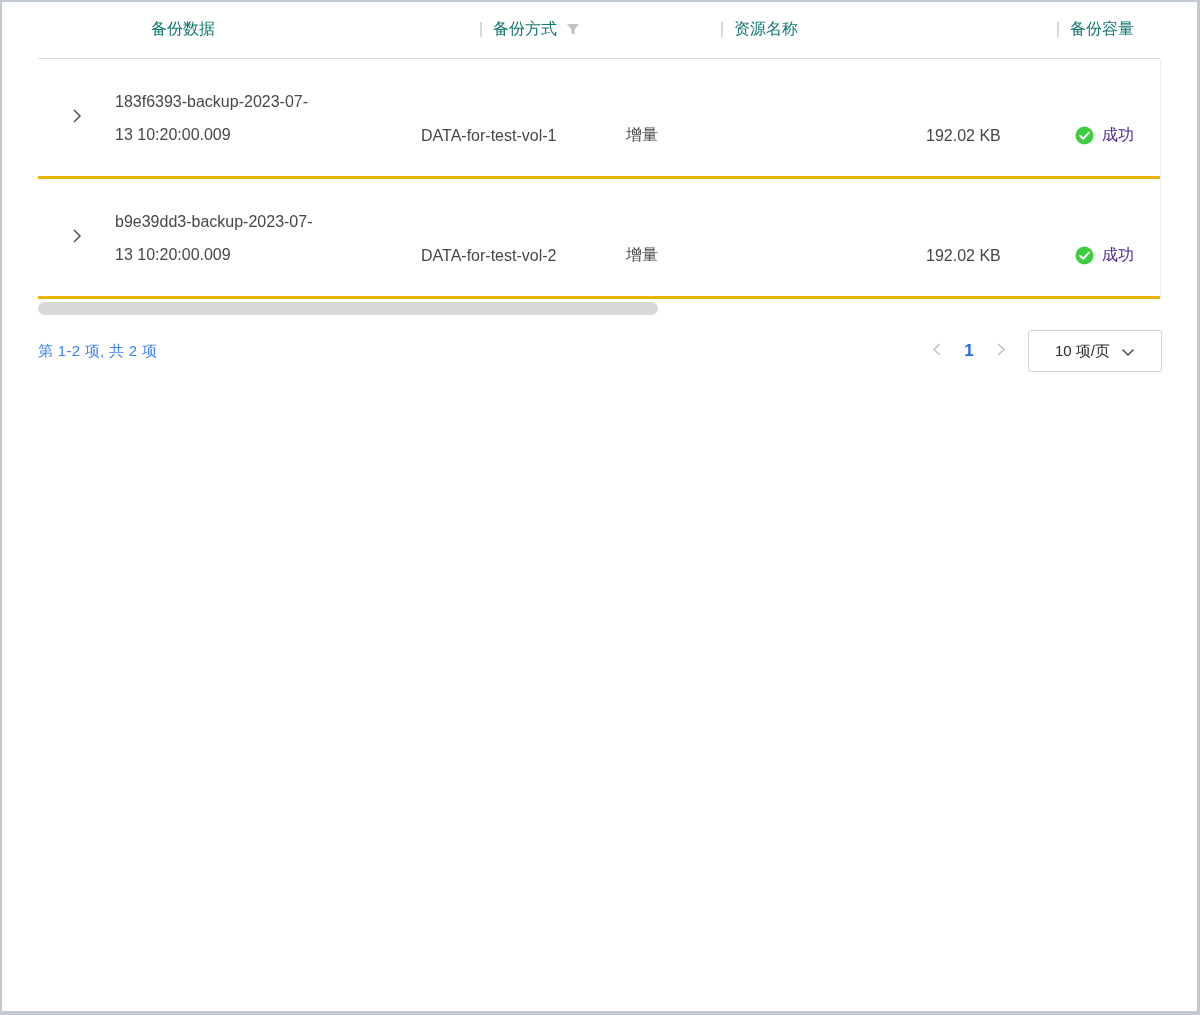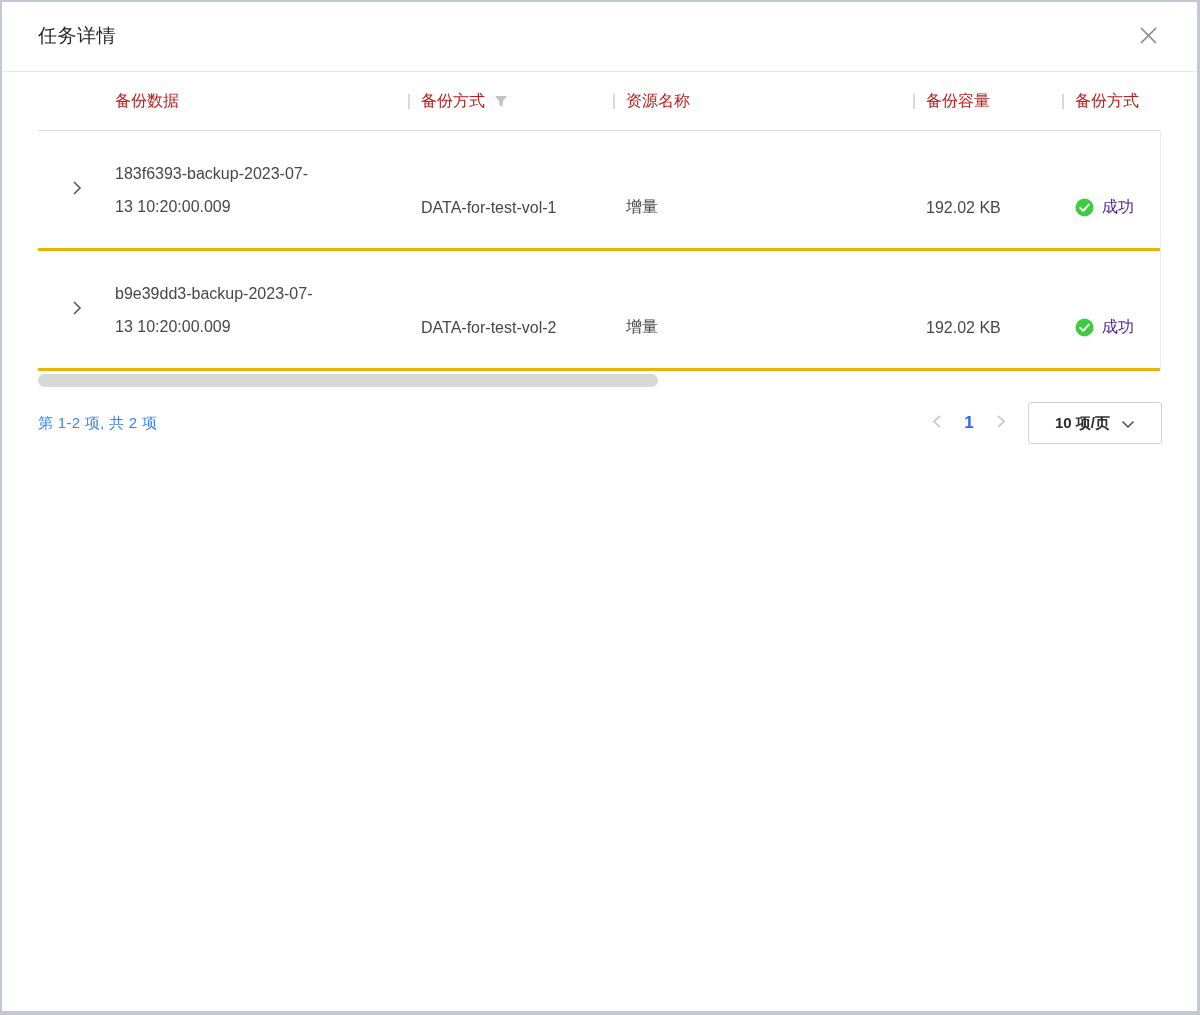--- a/index.html
+++ b/index.html
@@ -40,22 +40,23 @@
   .table-wrap { padding: 0 38px; }
   .grid-cols {
     display: grid;
     grid-template-columns: 77px 293px 205px 300px 149px 98px;
     width: 1122px;
   }
   .thead {
     height: 59px;
     align-items: center;
     border-bottom: 1px solid #dcdcdc;
-    color: #b91c1c;
+    color: #0f766e;
     font-size: 16px;
+    gap: 36px;
   }
   .th { display: flex; align-items: center; height: 100%; }
   .col-sep {
     width: 2px; height: 15px;
     background: #d9d9d9;
     margin-right: 11px;
     flex: 0 0 auto;
   }
   .filter-icon { margin-left: 9px; display: inline-flex; cursor: pointer; }
 
@@ -120,41 +121,29 @@
     margin-left: 14px;
     width: 134px; height: 42px;
     border: 1px solid #d2d2d2;
     border-radius: 3px;
     background: #fff;
     display: flex; align-items: center; justify-content: center;
     gap: 11px;
     font-size: 15px; color: #2b2b2b;
     cursor: pointer;
     font-family: inherit;
-    font-weight: bold;
   }
 </style>
 </head>
 <body>
 
 <div class="modal-frame"></div>
 
 <div class="dialog">
 
-  <div class="dialog-header">
-    <div class="dialog-title">任务详情</div>
-    <button class="close-btn">
-      <span class="status-icon">
-        <svg width="21" height="21" viewBox="0 0 21 21">
-          <line x1="3" y1="3" x2="18" y2="18" stroke="#8c8c8c" stroke-width="1.7"></line>
-          <line x1="18" y1="3" x2="3" y2="18" stroke="#8c8c8c" stroke-width="1.7"></line>
-        </svg>
-      </span>
-    </button>
-  </div>
 
   <div class="table-wrap">
 
     <div class="thead grid-cols">
       <div class="th"></div>
       <div class="th">
         <span>备份数据</span>
       </div>
       <div class="th">
         <span class="col-sep"></span>

